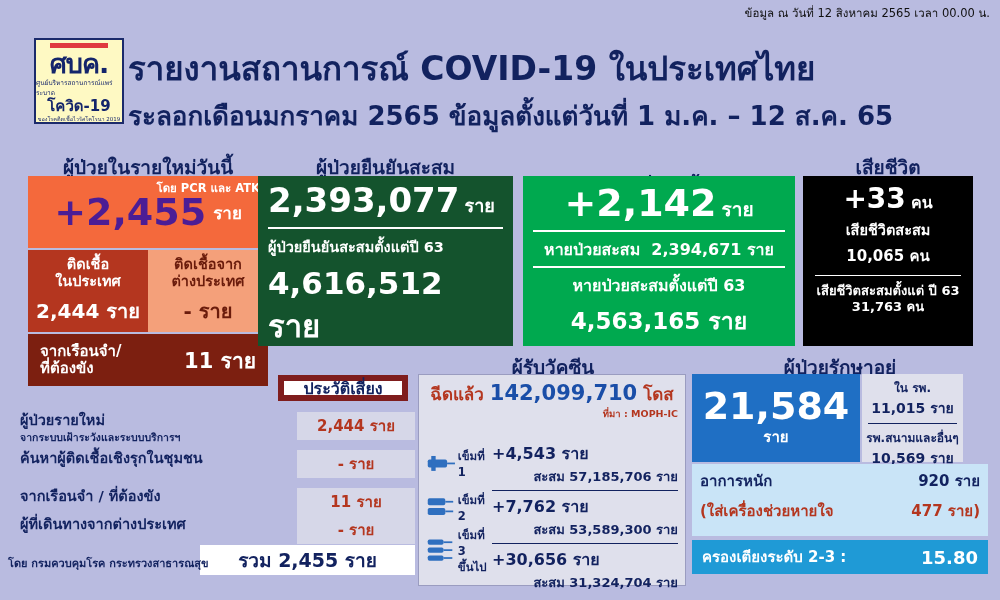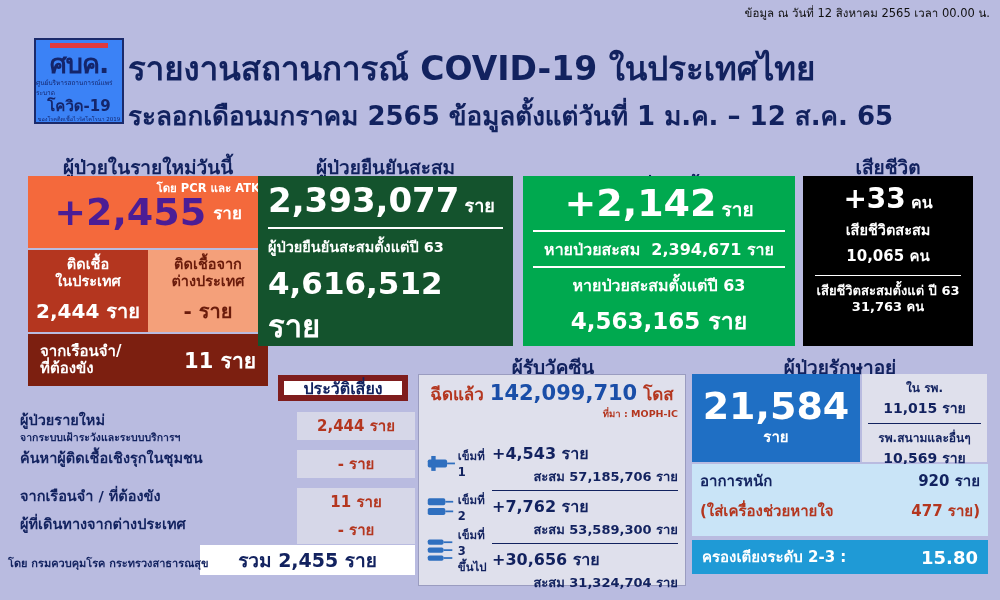--- a/index.html
+++ b/index.html
@@ -26,21 +26,21 @@
     top: 4px; right: 10px;
     font-size: 11.5px;
     color: #111;
     text-align: right;
   }
 
   
   .logo {
     left: 34px; top: 38px;
     width: 90px; height: 86px;
-    background: #3b82f6;
+    background: #fef9c3;
     border: 2px solid #1b2a6b;
     display: flex; flex-direction: column;
     align-items: center; justify-content: flex-start;
     padding-top: 3px;
   }
   .logo .flagbar { width: 58px; height: 7px; background: #e03a3e; margin-bottom: 2px;}
   .logo .sbc {
     font-size: 27px; font-weight: bold; color: #14256b; line-height: 1;
     letter-spacing: -1px;
   }
@@ -175,21 +175,21 @@
 
   
   .tr-head { left: 690px; top: 352px; width: 300px; text-align: center; }
   .tr-main {
     left: 692px; top: 374px; width: 168px; height: 88px; background: #1f6fc4;
     display: flex; flex-direction: column; align-items: center; justify-content: center;
   }
   .tr-main .num { font-size: 38px; font-weight: bold; color: #ffffff; line-height: 1; }
   .tr-main .unit { font-size: 15px; font-weight: bold; color: #ffffff; }
   .tr-side {
-    left: 862px; top: 374px; width: 125px; height: 88px; background: #dfe0ec;
+    left: 862px; top: 374px; width: 101px; height: 88px; background: #dfe0ec;
     padding: 4px 4px; text-align: center;
   }
   .tr-side .l { font-size: 12px; font-weight: bold; color: #12225f; }
   .tr-side .v { font-size: 14px; font-weight: bold; color: #12225f; }
   .tr-side hr { border:none; border-top: 1.5px solid #12225f; margin: 4px 2px; }
   .tr-sev {
     left: 692px; top: 464px; width: 296px; height: 72px; background: #c9e4f7;
     padding: 5px 8px;
   }
   .tr-sev .line { display: flex; justify-content: space-between; font-size: 15px; font-weight: bold; color: #12225f; }

